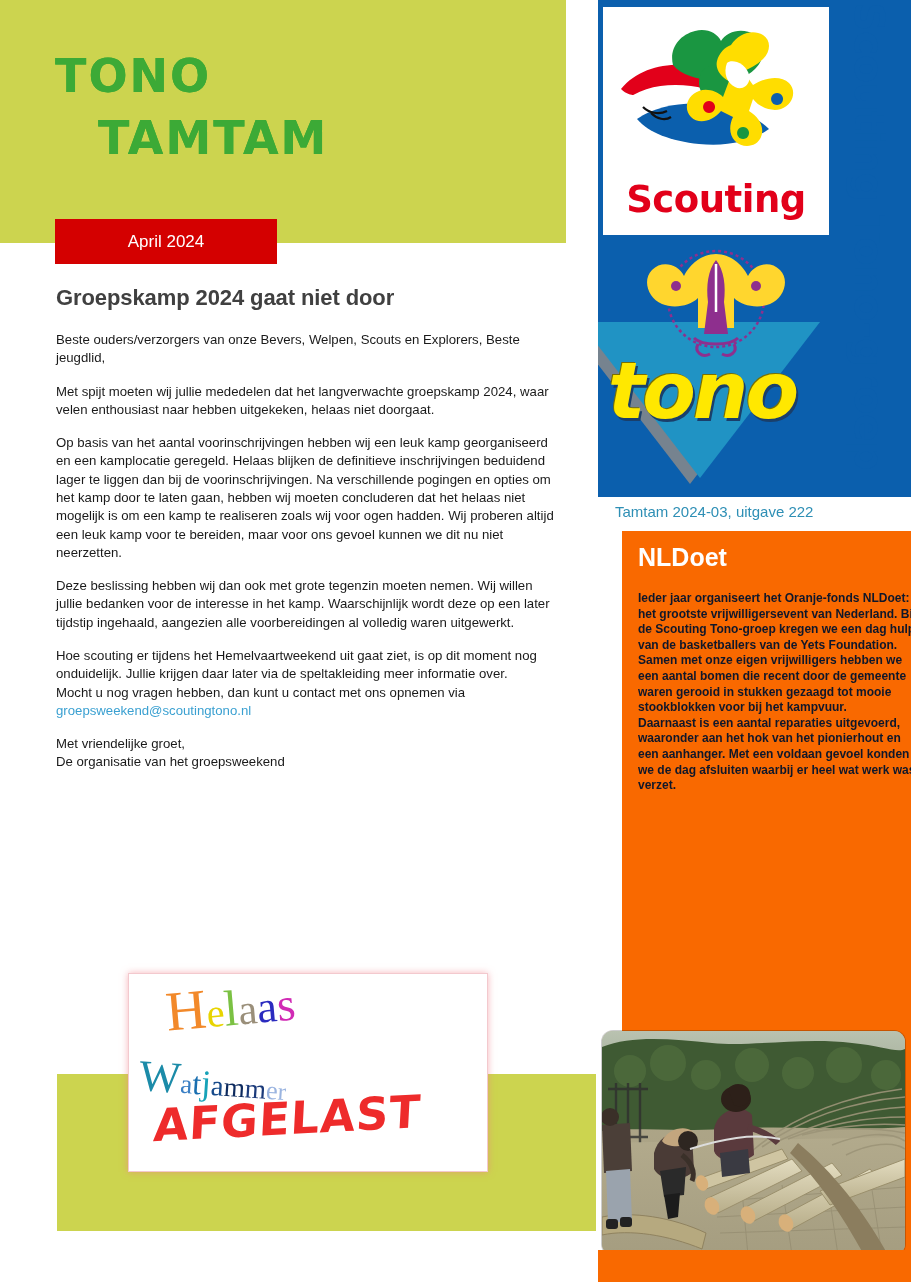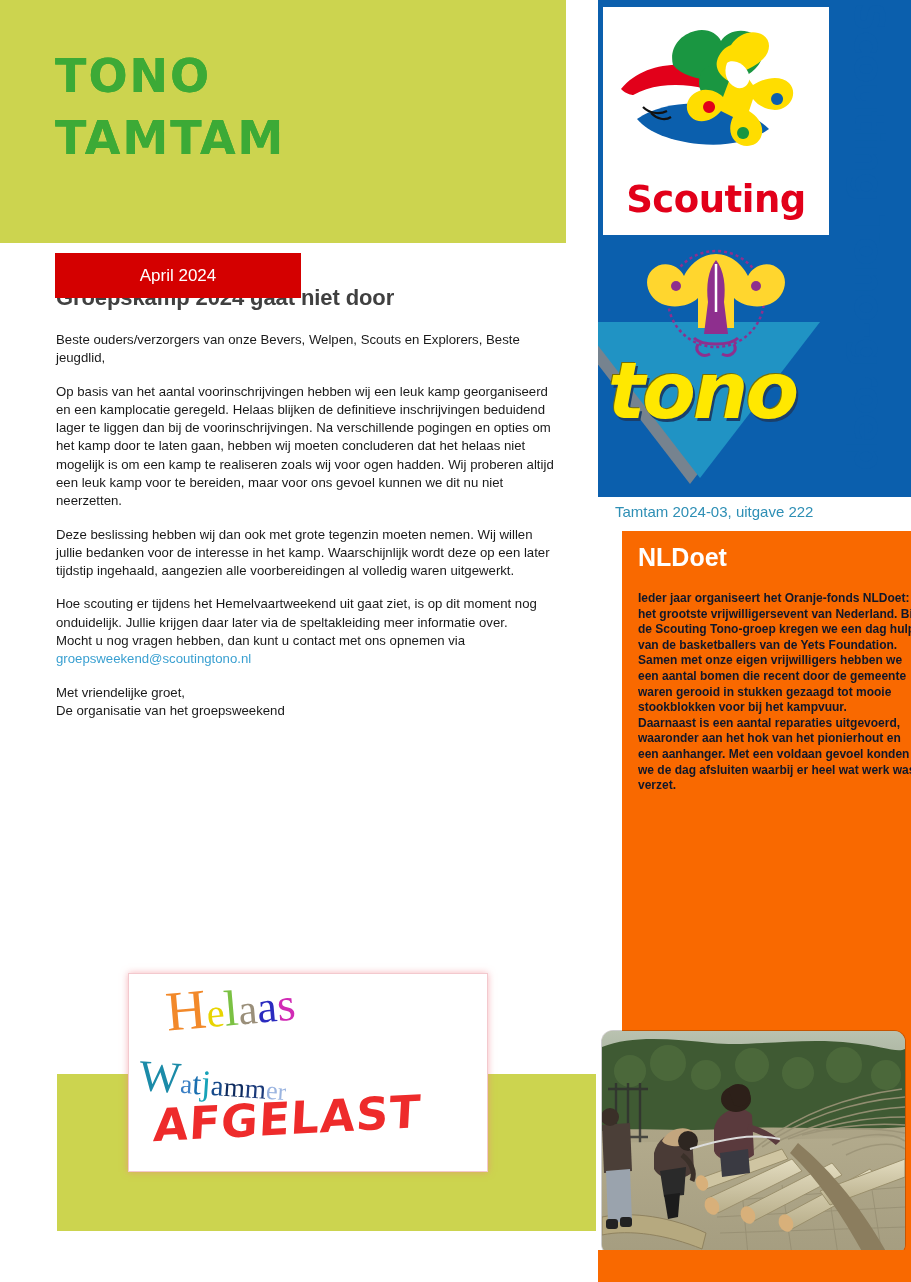--- a/index.html
+++ b/index.html
@@ -31,34 +31,33 @@
   .masthead-line {
     font-family: "DejaVu Sans", sans-serif;
     font-weight: bold;
     font-size: 46px;
     letter-spacing: 2px;
     color: #3caa36;
     line-height: 1.22;
     margin: 0;
     text-shadow: 0 0 0 #3caa36;
   }
-  .masthead-line.second { margin-top: 6px; }
+  .masthead-line.second { margin-top: 6px; margin-left: 43px; }
 
   .date-badge {
     position: absolute;
     left: 55px; top: 219px;
-    width: 246px; height: 45px;
+    width: 222px; height: 45px;
     background: #d40000;
     color: #ffffff;
     font-size: 17px;
     display: flex;
     align-items: center;
     justify-content: center;
     z-index: 5;
-    margin-top: 34px;
   }
 
   .article {
     position: absolute;
     left: 56px; top: 285px;
     width: 500px;
   }
   .article h1 {
     font-size: 22px;
     color: #404040;
@@ -252,20 +251,21 @@
 <div class="masthead">
   <div class="masthead-line">TONO</div>
   <div class="masthead-line second">TAMTAM</div>
 </div>
 
 <div class="date-badge">April 2024</div>
 
 <div class="article">
   <h1>Groepskamp 2024 gaat niet door</h1>
   <p>Beste ouders/verzorgers van onze Bevers, Welpen, Scouts en Explorers, Beste jeugdlid,</p>
+  <p>Met spijt moeten wij jullie mededelen dat het langverwachte groepskamp 2024, waar velen enthousiast naar hebben uitgekeken, helaas niet doorgaat.</p>
   <p>Op basis van het aantal voorinschrijvingen hebben wij een leuk kamp georganiseerd en een kamplocatie geregeld. Helaas blijken de definitieve inschrijvingen beduidend lager te liggen dan bij de voorinschrijvingen. Na verschillende pogingen en opties om het kamp door te laten gaan, hebben wij moeten concluderen dat het helaas niet mogelijk is om een kamp te realiseren zoals wij voor ogen hadden. Wij proberen altijd een leuk kamp voor te bereiden, maar voor ons gevoel kunnen we dit nu niet neerzetten.</p>
   <p>Deze beslissing hebben wij dan ook met grote tegenzin moeten nemen. Wij willen jullie bedanken voor de interesse in het kamp. Waarschijnlijk wordt deze op een later tijdstip ingehaald, aangezien alle voorbereidingen al volledig waren uitgewerkt.</p>
   <p class="tight">Hoe scouting er tijdens het Hemelvaartweekend uit gaat ziet, is op dit moment nog onduidelijk. Jullie krijgen daar later via de speltakleiding meer informatie over.</p>
   <p class="tight">Mocht u nog vragen hebben, dan kunt u contact met ons opnemen via</p>
   <p><a class="mail" href="#">groepsweekend@scoutingtono.nl</a></p>
   <p class="tight">Met vriendelijke groet,</p>
   <p>De organisatie van het groepsweekend</p>
 </div>
 
 <div class="green-bottom"></div>

